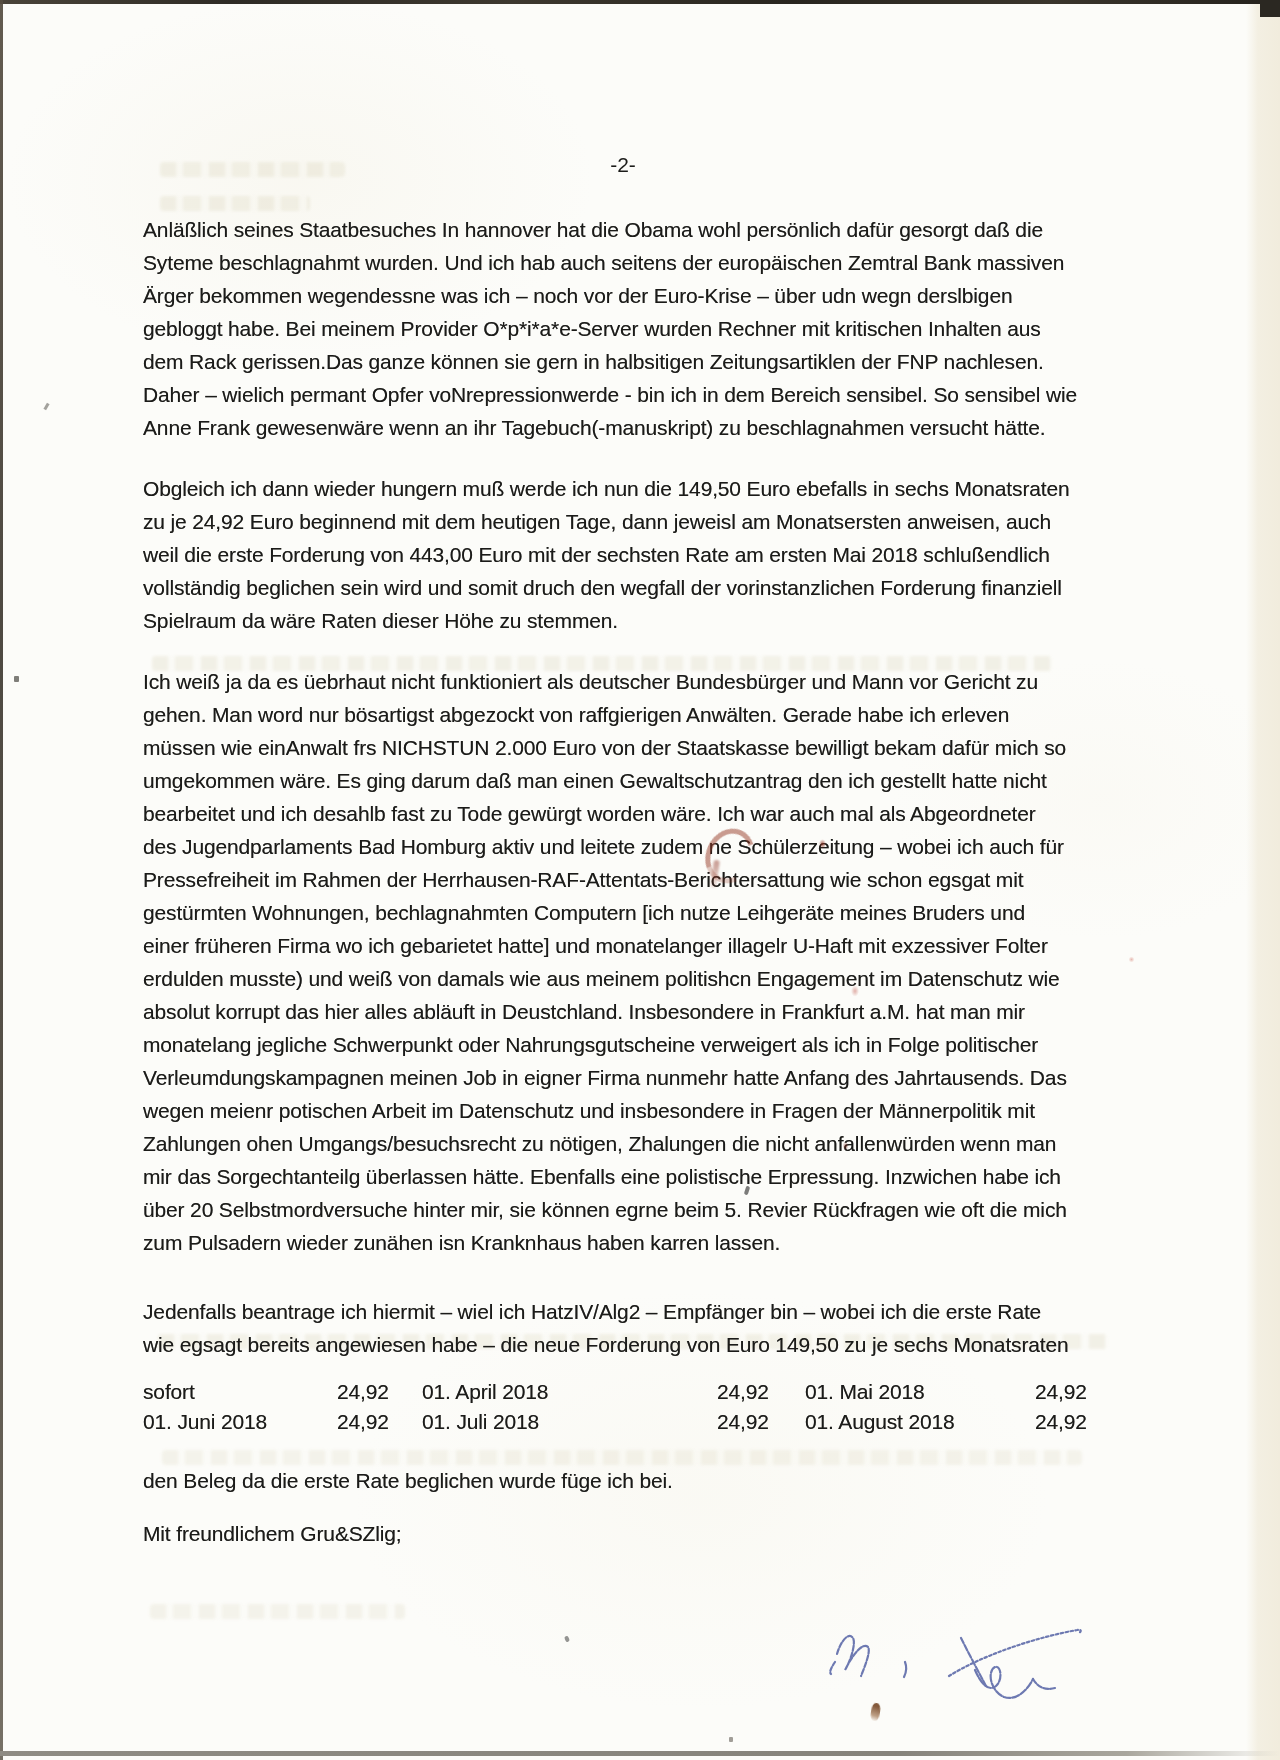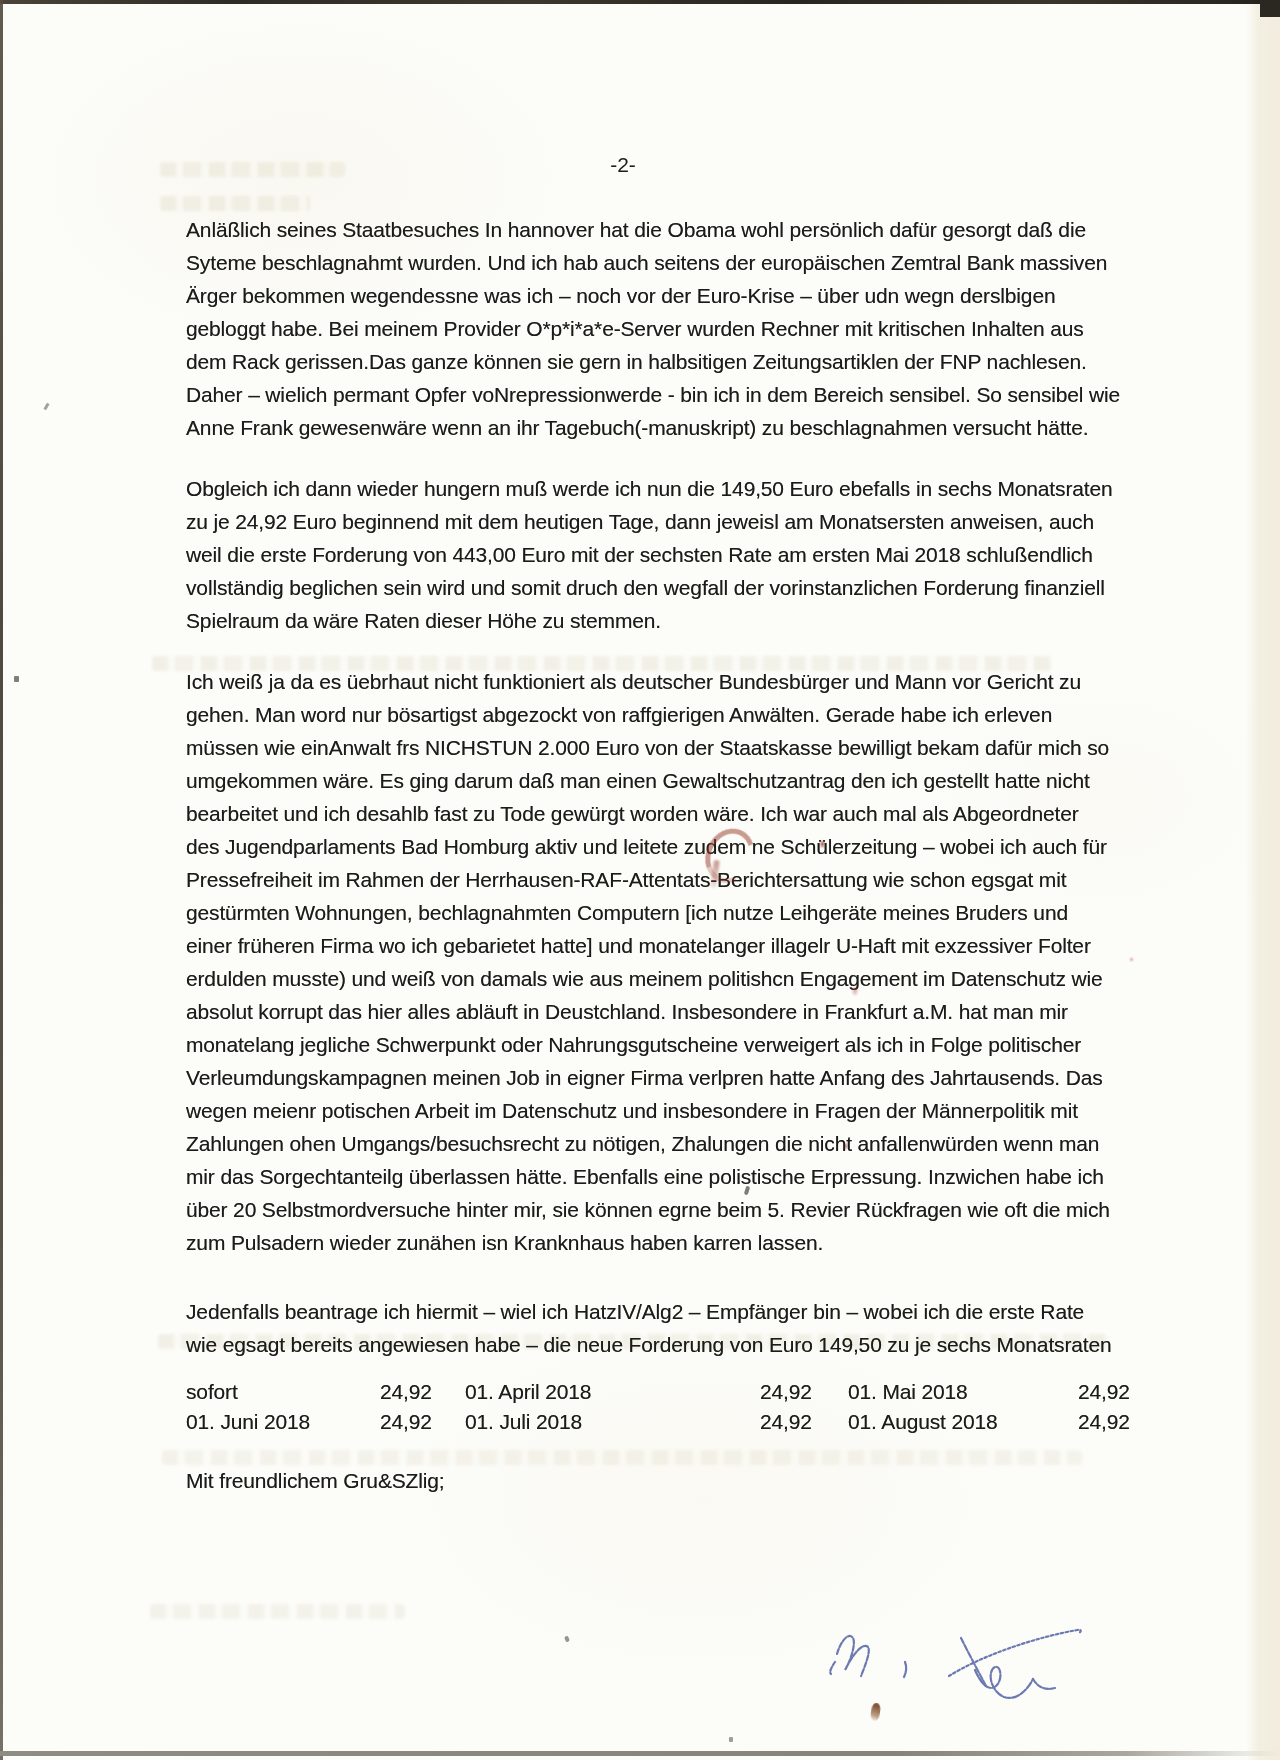--- a/index.html
+++ b/index.html
@@ -31,21 +31,20 @@
   .page-number{
     position:absolute;top:153px;left:0;width:1246px;text-align:center;
     font-size:21px;color:#1b1b19;letter-spacing:-0.1px;
   }
 
   .body-text{
     position:absolute;top:213px;left:143px;width:1020px;
     font-size:21px;line-height:33px;color:#1b1b19;
     letter-spacing:-0.15px;
     text-shadow:0 0 0.4px rgba(25,25,22,0.55);
-    margin-left:43px;
   }
   .tline{white-space:nowrap;}
   .para{margin:0 0 28px 0;}
   #paragraphs .para:nth-child(3){margin-bottom:36px;}
   #paragraphs .para:nth-child(4){margin-bottom:16px;}
 
   .schedule{
     display:grid;grid-template-columns:194px 85px 295px 88px 230px 90px;
     line-height:30px;margin:0 0 27px 0;
   }
@@ -134,21 +133,21 @@
           <div class="tline">müssen wie einAnwalt frs NICHSTUN 2.000 Euro von der Staatskasse bewilligt bekam dafür mich so</div>
           <div class="tline">umgekommen wäre. Es ging darum daß man einen Gewaltschutzantrag den ich gestellt hatte nicht</div>
           <div class="tline">bearbeitet und ich desahlb fast zu Tode gewürgt worden wäre. Ich war auch mal als Abgeordneter</div>
           <div class="tline">des Jugendparlaments Bad Homburg aktiv und leitete zudem ne Schülerzeitung – wobei ich auch für</div>
           <div class="tline">Pressefreiheit im Rahmen der Herrhausen-RAF-Attentats-Berichtersattung wie schon egsgat mit</div>
           <div class="tline">gestürmten Wohnungen, bechlagnahmten Computern [ich nutze Leihgeräte meines Bruders und</div>
           <div class="tline">einer früheren Firma wo ich gebarietet hatte] und monatelanger illagelr U-Haft mit exzessiver Folter</div>
           <div class="tline">erdulden musste) und weiß von damals  wie  aus meinem politishcn Engagement im Datenschutz wie</div>
           <div class="tline">absolut korrupt das hier alles abläuft in Deustchland. Insbesondere in Frankfurt  a.M. hat man mir</div>
           <div class="tline">monatelang jegliche Schwerpunkt oder Nahrungsgutscheine verweigert als ich in Folge politischer</div>
-          <div class="tline">Verleumdungskampagnen meinen Job in eigner Firma verlpren hatte Anfang des Jahrtausends. Das</div>
+          <div class="tline">Verleumdungskampagnen meinen Job in eigner Firma nunmehr hatte Anfang des Jahrtausends. Das</div>
           <div class="tline">wegen meienr potischen Arbeit im Datenschutz und insbesondere in Fragen der Männerpolitik mit</div>
           <div class="tline">Zahlungen ohen Umgangs/besuchsrecht zu nötigen, Zhalungen die nicht anfallenwürden wenn man</div>
           <div class="tline">mir das Sorgechtanteilg überlassen hätte. Ebenfalls eine polistische Erpressung. Inzwichen habe ich</div>
           <div class="tline">über 20 Selbstmordversuche hinter mir, sie können egrne beim 5. Revier Rückfragen wie oft die mich</div>
           <div class="tline">zum Pulsadern wieder zunähen isn Kranknhaus haben karren lassen.</div>
         </div>
         <div class="para">
           <div class="tline">Jedenfalls beantrage ich hiermit – wiel ich HatzIV/Alg2 – Empfänger bin  – wobei ich die erste Rate</div>
           <div class="tline">wie egsagt bereits angewiesen habe – die neue Forderung von Euro 149,50 zu je sechs Monatsraten</div>
         </div>
@@ -160,20 +159,21 @@
         <div class="cell">24,92</div>
         <div class="cell">01. Mai 2018</div>
         <div class="cell">24,92</div>
         <div class="cell">01. Juni 2018</div>
         <div class="cell">24,92</div>
         <div class="cell">01. Juli 2018</div>
         <div class="cell">24,92</div>
         <div class="cell">01. August 2018</div>
         <div class="cell">24,92</div>
       </div>
+    <div class="beleg">den Beleg da die erste Rate beglichen wurde füge ich bei.</div>
     <div class="closing">Mit freundlichem Gru&amp;SZlig;</div>
   </div>
 
   <div class="stain-ring"></div>
   <div class="stain-dot1"></div>
   <div class="stain-streak"></div>
   <div class="stain-dot2"></div>
   <div class="stain-dot3"></div>
   <div class="stain-dot4"></div>
   <div class="stain-brown-f"></div>

